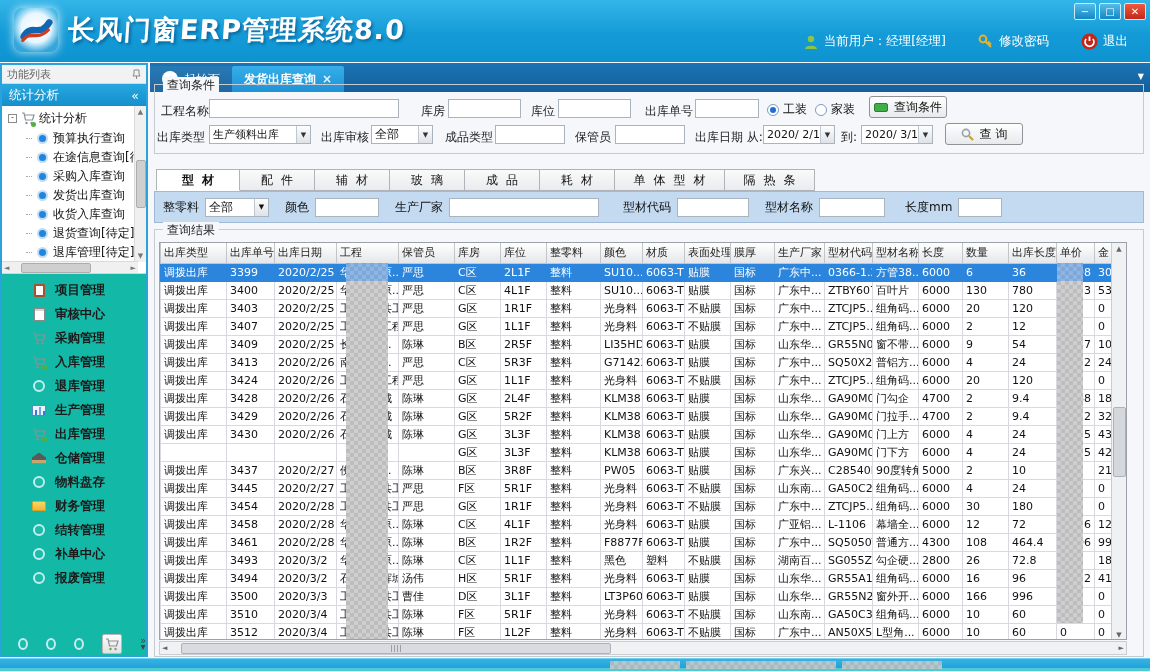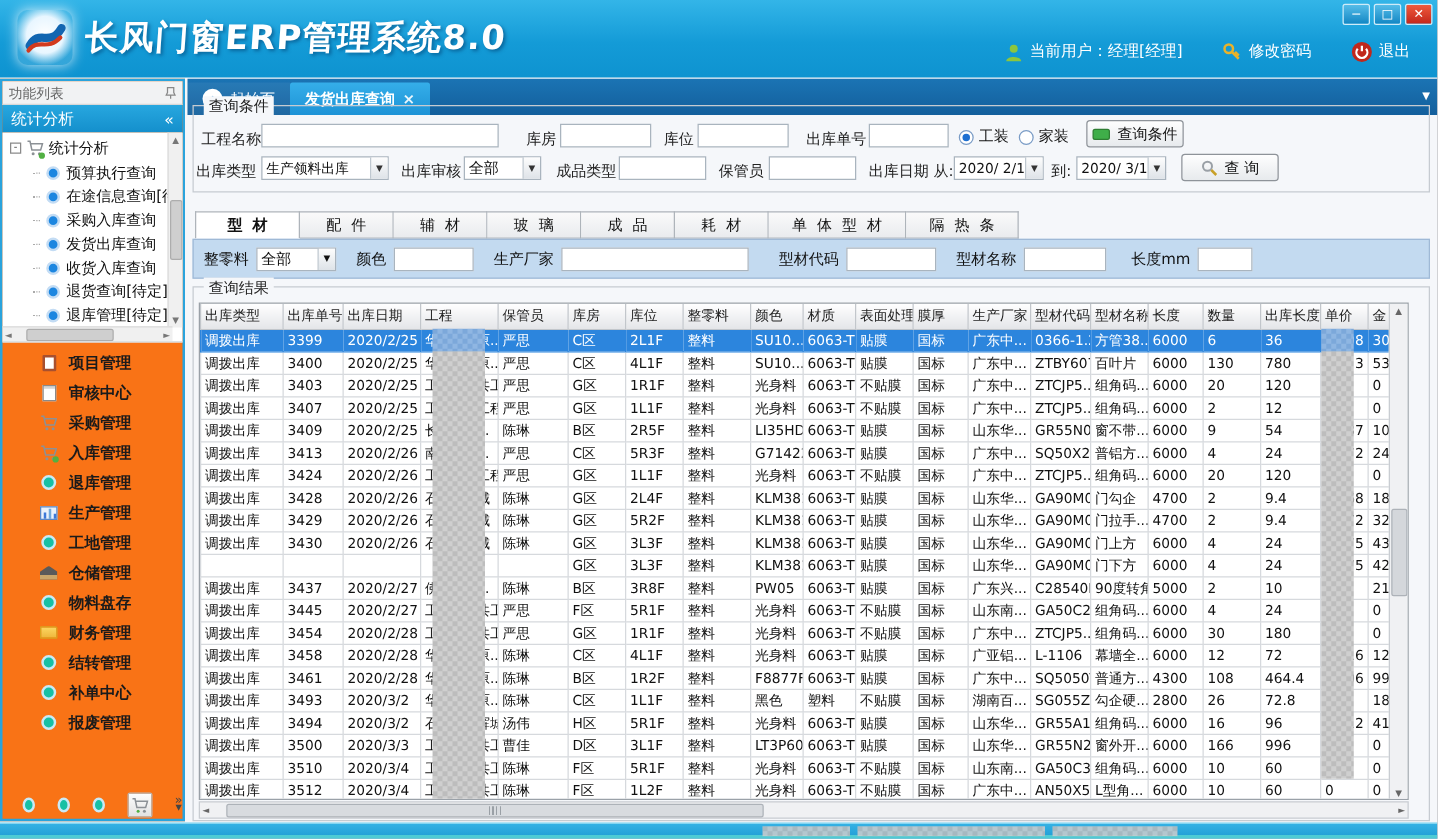--- a/index.html
+++ b/index.html
@@ -13,21 +13,21 @@
   .logo-box { width:44px; height:44px; border-radius:8px; background:radial-gradient(circle at 50% 45%, #ffffff 0%, #e8f6ff 45%, rgba(255,255,255,0.15) 75%); display:flex; align-items:center; justify-content:center; box-shadow:0 0 10px rgba(255,255,255,.8); }
   .app-title { color:#fff; font-size:27px; font-weight:bold; letter-spacing:1px; transform:skewX(-4deg); text-shadow:2px 2px 3px rgba(0,60,110,.55); }
   .win-controls { position:absolute; right:4px; top:3px; display:flex; gap:3px; }
   .win-btn { width:22px; height:17px; display:flex; align-items:center; justify-content:center; font-size:10px; color:#fff; background:linear-gradient(#55BCE8,#1387C4); border:1px solid #CFEBF8; border-radius:2px; cursor:pointer; }
   .win-btn.close { background:linear-gradient(#F05A3C,#C2271B); }
   .userbar { position:absolute; right:22px; top:33px; display:flex; align-items:center; gap:9px; color:#fff; font-size:12.5px; }
   .userbar .grp { display:flex; align-items:center; gap:5px; cursor:pointer; }
   .userbar .sep { width:14px; }
 
   
-  .sidebar { position:absolute; left:0; top:63px; width:148px; height:594px; background:#f97316; border:2px solid #2AA3DC; display:flex; flex-direction:column; }
+  .sidebar { position:absolute; left:0; top:63px; width:148px; height:594px; background:#14b8a6; border:2px solid #2AA3DC; display:flex; flex-direction:column; }
   .side-captionbar { height:19px; background:#F1F2F3; border-bottom:1px solid #D8D8D8; display:flex; align-items:center; justify-content:space-between; padding:0 5px; color:#666; font-size:11px; }
   .side-section { height:22px; background:linear-gradient(#27A7DF,#148FCC); color:#fff; display:flex; align-items:center; justify-content:space-between; padding:0 7px; font-size:12.5px; }
   .tree-box { position:relative; height:168px; background:#fff; border-bottom:1px solid #CFD6DC; overflow:hidden; }
   .tree-root { display:flex; align-items:center; gap:4px; padding:4px 0 2px 6px; font-size:12px; }
   .tree-expander { width:9px; height:9px; border:1px solid #8a8a8a; background:#fff; font-size:8px; line-height:6px; text-align:center; color:#444; }
   .tree-item { display:flex; align-items:center; gap:5px; height:19px; padding-left:24px; font-size:12px; white-space:nowrap; cursor:pointer; }
   .tree-conn { width:6px; border-top:1px dotted #aaa; }
   .leaf-dot { width:11px; height:11px; border-radius:50%; background:#1C86E0; border:2px solid #C3DCF4; flex:0 0 auto; }
   .tree-vsb { position:absolute; right:0; top:0; width:12px; height:156px; background:#F0F0F0; border-left:1px solid #DADADA; font-size:7px; color:#777; display:flex; flex-direction:column; justify-content:space-between; align-items:center; }
   .tree-vsb .thumb { width:10px; height:48px; background:#CFCFCF; border:1px solid #ADADAD; border-radius:2px; }
@@ -278,24 +278,29 @@
           </span>
           <span>退库管理</span>
         </div>
         <div class="menu-item">
           <span class="mi">
             <span class="icon-chart"></span>
           </span>
           <span>生产管理</span>
         </div>
         <div class="menu-item">
-          <span class="mi">
-            <span class="icon-dot"></span>
-          </span>
-          <span>工地管理</span>
+          <span class="mi icon-cart">
+            <svg width="14" height="13" viewBox="0 0 14 13">
+              <path d="M1 1 h2 l1.5 7 h7 L13 3 H4" fill="none" stroke="#8C9196" stroke-width="1.2"></path>
+              <circle cx="5.5" cy="11" r="1.2" fill="#8C9196"></circle>
+              <circle cx="10.5" cy="11" r="1.2" fill="#8C9196"></circle>
+            </svg>
+            <i class="cart-dot"></i>
+          </span>
+          <span>出库管理</span>
         </div>
         <div class="menu-item">
           <span class="mi">
             <span class="icon-warehouse"></span>
           </span>
           <span>仓储管理</span>
         </div>
         <div class="menu-item">
           <span class="mi">
             <span class="icon-dot"></span>

